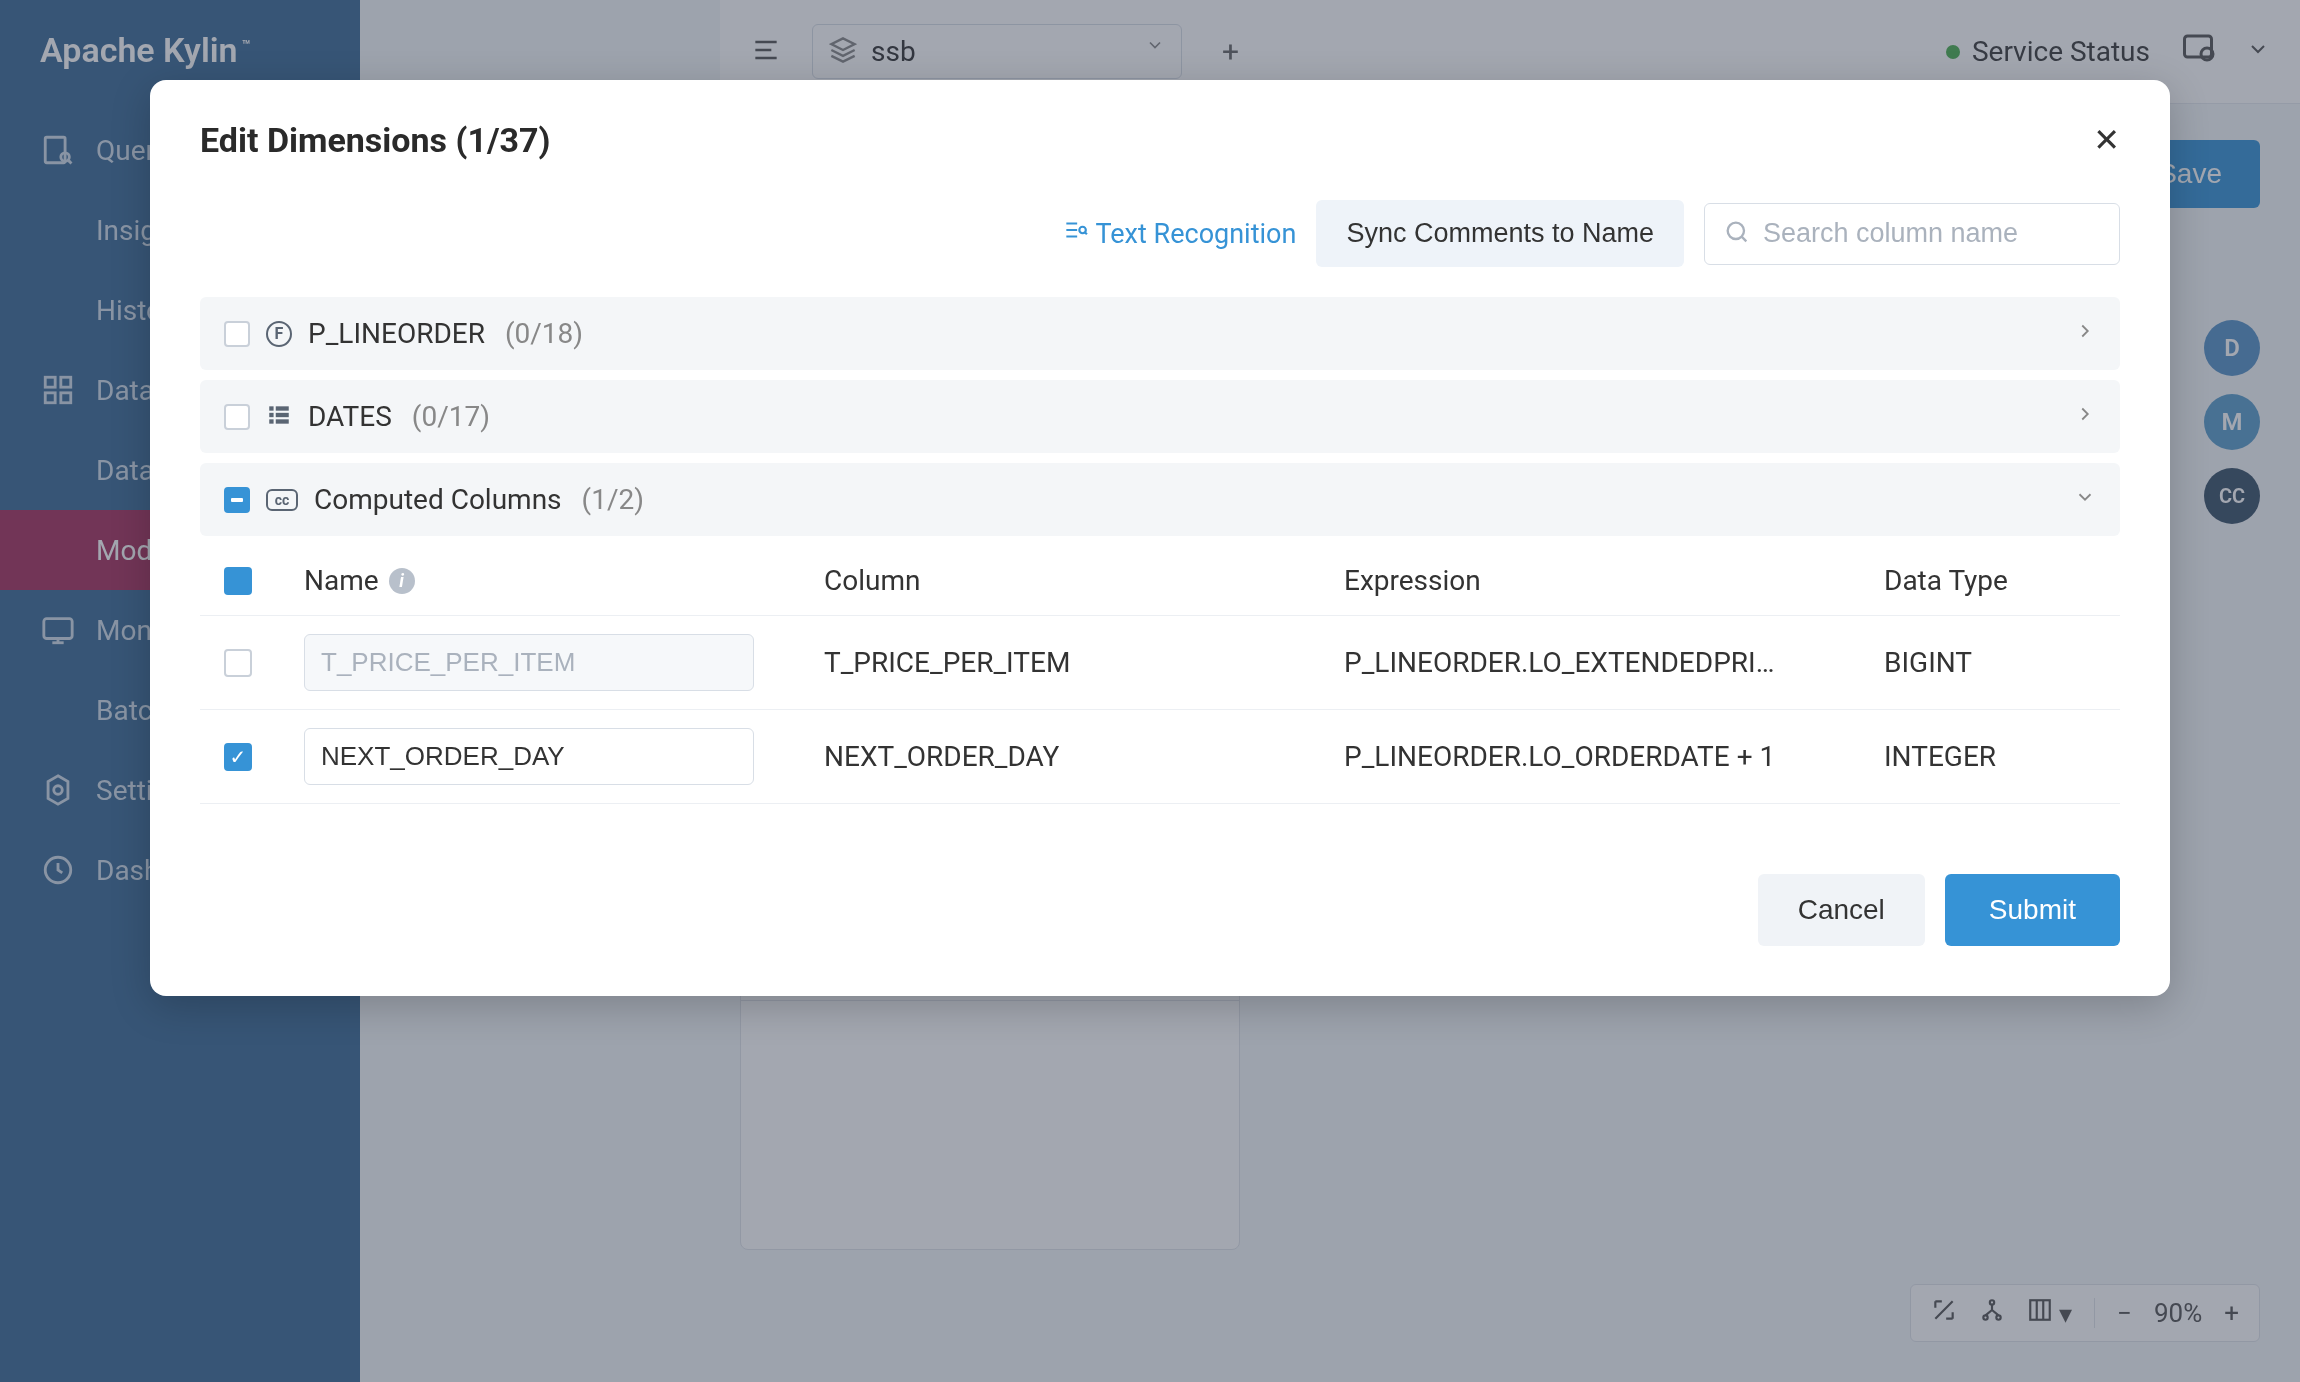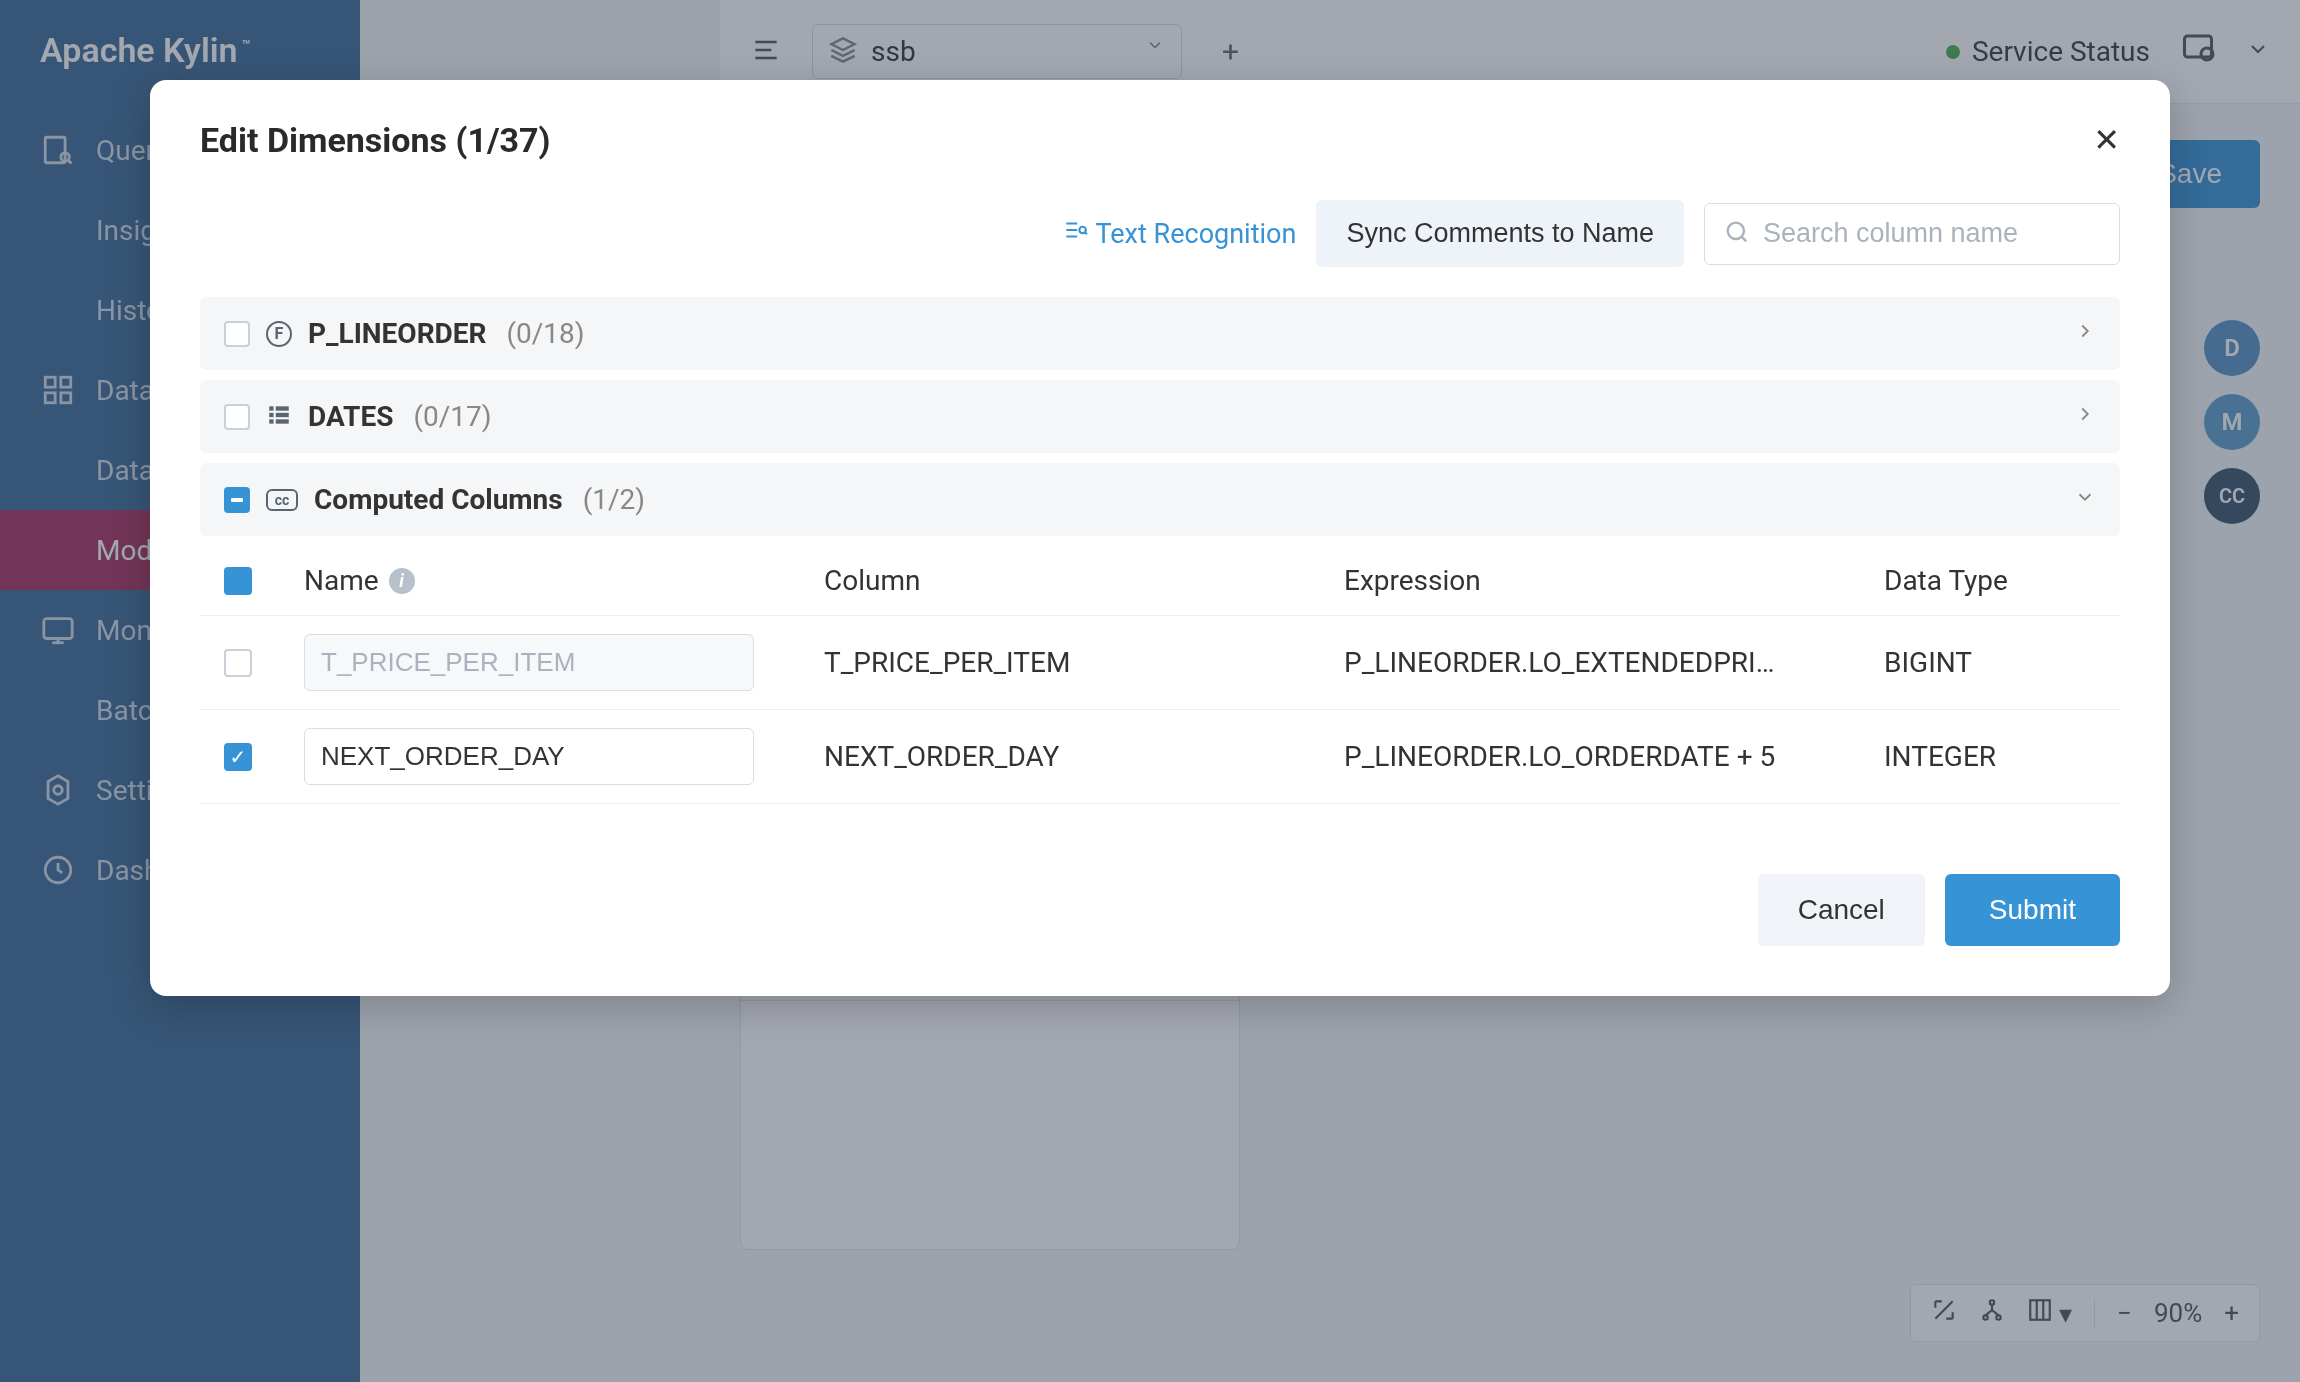--- a/index.html
+++ b/index.html
@@ -56,21 +56,21 @@
 .search-wrap { display: flex; align-items: center; gap: 12px; border: 1px solid #d8dee6; border-radius: 6px; padding: 14px 18px; width: 416px; }
 .search-wrap input { border: none; outline: none; font-size: 27px; flex: 1; color: #333; }
 .search-wrap input::placeholder { color: #aab2bd; }
 
 .group-row { background: #f4f6f8; margin: 0 50px 10px 50px; border-radius: 6px; padding: 20px 24px; display: flex; align-items: center; gap: 16px; cursor: pointer; }
 .group-row .chk { width: 26px; height: 26px; border: 2px solid #c9d0d9; border-radius: 4px; background: #fff; }
 .group-row .chk.indet { background: #3693d6; border-color: #3693d6; display: flex; align-items: center; justify-content: center; }
 .group-row .chk.indet::after { content: ''; width: 12px; height: 4px; background: #fff; border-radius: 1px; }
 .group-row .g-icon { width: 26px; height: 26px; border: 2px solid #5a6573; border-radius: 50%; display: inline-flex; align-items: center; justify-content: center; font-size: 16px; color: #5a6573; font-weight: 700; }
 .group-row .g-icon.cc-i { border-radius: 6px; border: 2px solid #5a6573; font-size: 14px; width: 32px; height: 22px; }
-.group-row .g-name { font-size: 28px; color: #333; font-weight: 700; }
+.group-row .g-name { font-size: 28px; color: #333; font-weight: 400; }
 .group-row .g-count { font-size: 28px; color: #888; margin-left: 4px; }
 .group-row .chev { margin-left: auto; color: #888; font-size: 22px;}
 
 .list-icon-svg { width: 26px; height: 26px; }
 
 .table-head { display: flex; align-items: center; margin: 0 50px; padding: 18px 24px; border-bottom: 1px solid #eceff3; }
 .table-head .chk.indet { width: 28px; height: 28px; }
 .col-check { width: 80px; display: flex; align-items: center; }
 .col-name { width: 520px; display: flex; align-items: center; gap: 10px; font-size: 28px; color: #333; }
 .col-column { width: 520px; font-size: 28px; color: #333; }
@@ -325,21 +325,21 @@
   </div>
 
   <div class="data-row">
     <div class="col-check">
         <span class="chk checked">✓</span>
       </div>
     <div class="col-name">
         <input class="name-input" value="NEXT_ORDER_DAY" style="">
       </div>
     <div class="col-column">NEXT_ORDER_DAY</div>
-    <div class="col-expr">P_LINEORDER.LO_ORDERDATE + 5</div>
+    <div class="col-expr">P_LINEORDER.LO_ORDERDATE + 1</div>
     <div class="col-type">INTEGER</div>
   </div>
 
   <div class="modal-footer">
     <button class="btn-cancel">Cancel</button>
     <button class="btn-submit">Submit</button>
   </div>
 </div>
 
 </body></html>

